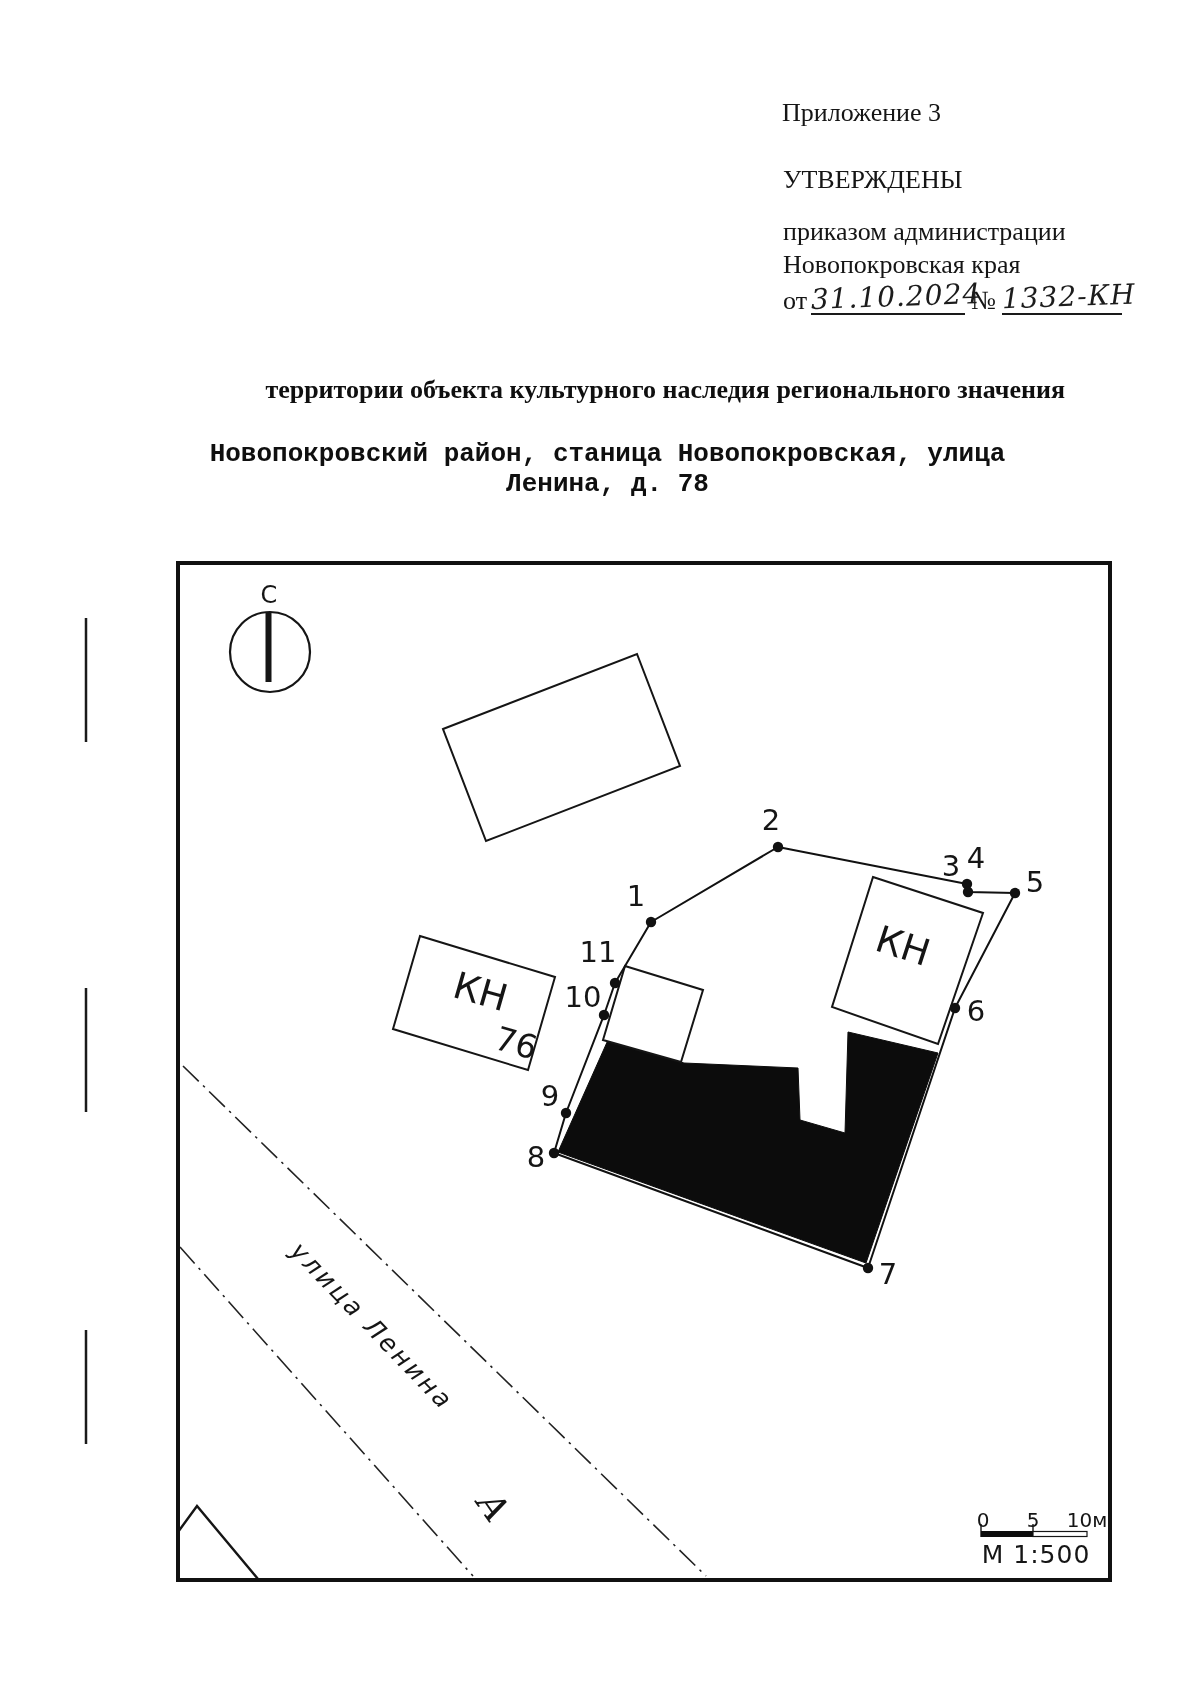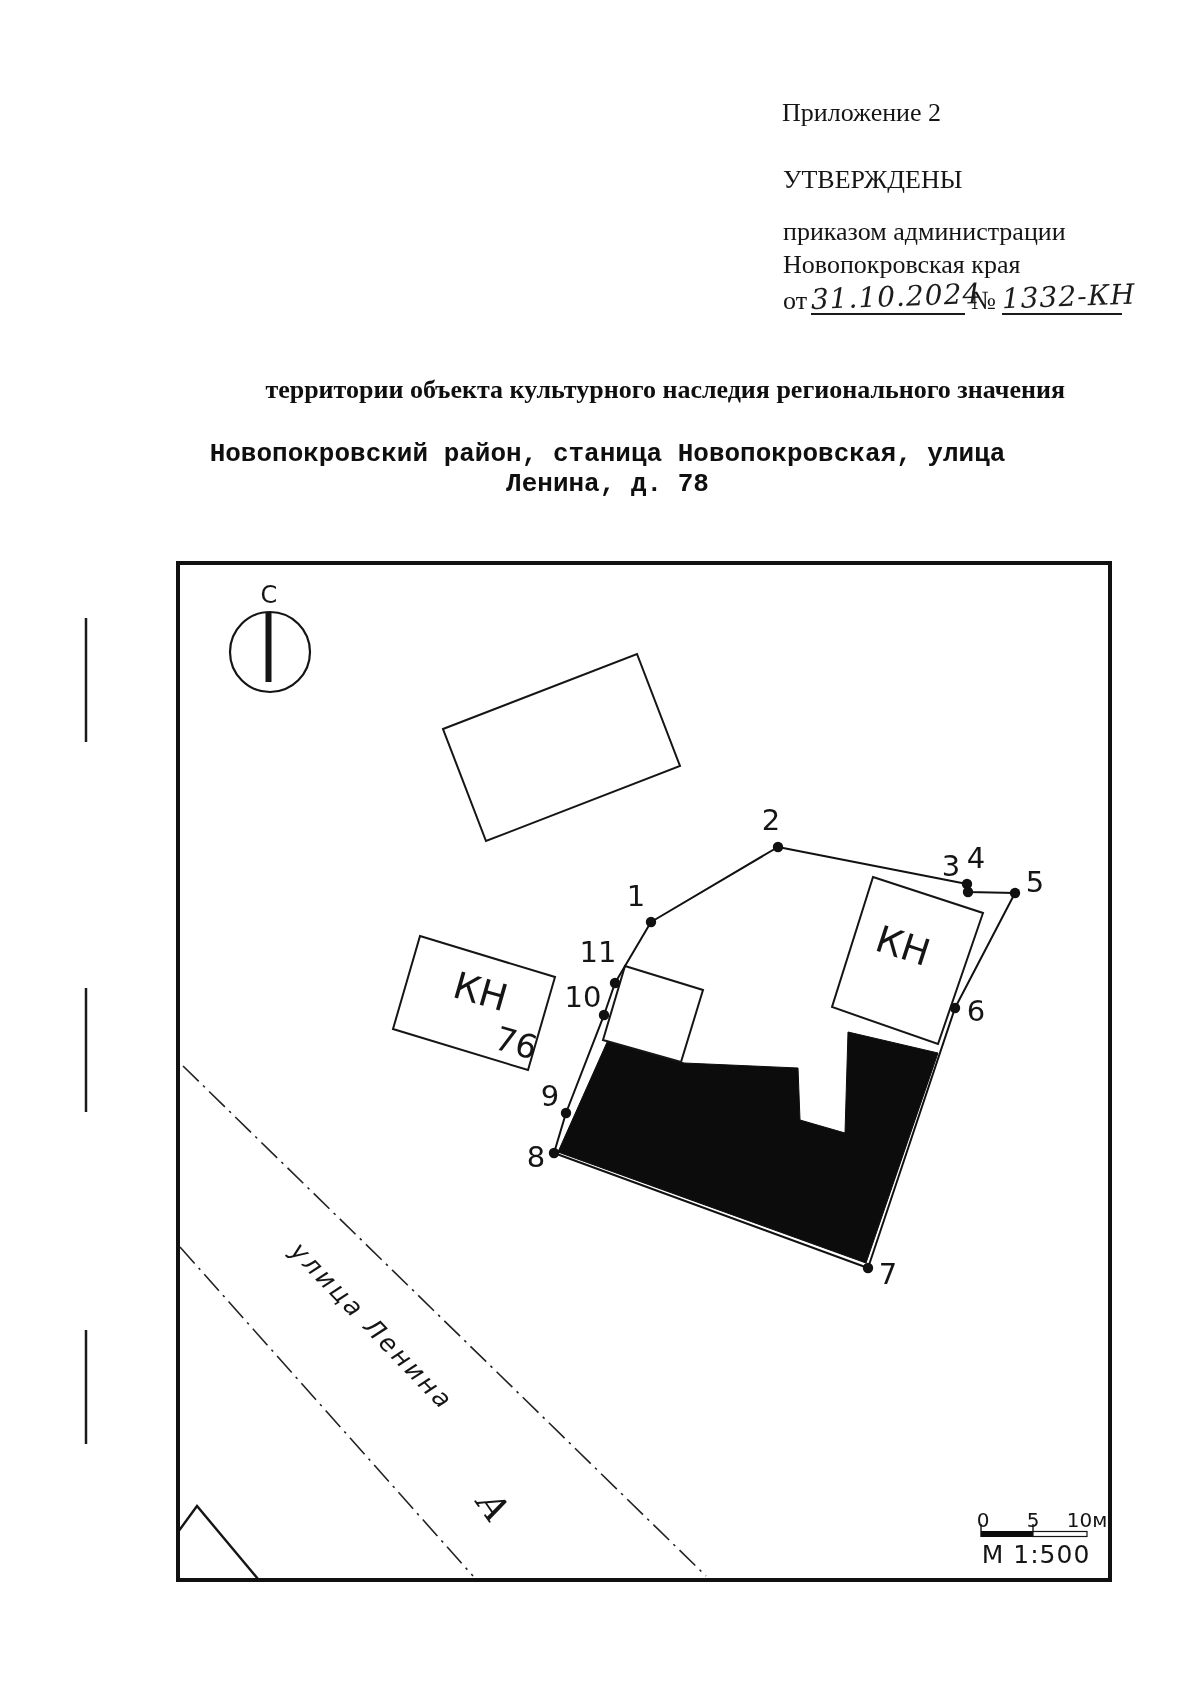--- a/index.html
+++ b/index.html
@@ -37,21 +37,21 @@
   .scale-text{font-family:"DejaVu Sans",sans-serif;font-size:25px;letter-spacing:1px;}
   .street-label{font-family:"DejaVu Sans",sans-serif;font-size:25px;font-style:italic;letter-spacing:3px;}
   .zone-label{font-family:"DejaVu Serif",serif;font-size:36px;font-style:italic;}
   .north-label{font-family:"DejaVu Sans",sans-serif;font-size:24px;}
 </style>
 </head>
 <body>
 
 <div class="page">
 
-  <div class="abs doc-text appendix">Приложение 2</div>
+  <div class="abs doc-text appendix">Приложение 3</div>
 
   <div class="abs doc-text approval-line" style="top:164px;">УТВЕРЖДЕНЫ</div>
   <div class="abs doc-text approval-line" style="top:216px;">приказом администрации</div>
   <div class="abs doc-text approval-line" style="top:249px;">Новопокровская края</div>
 
   <div class="abs doc-text from-line">
     <span>от</span><span class="hw-slot date"><span class="handwriting">31.10.2024</span></span><span>№</span><span class="hw-slot num"><span class="handwriting">1332-КН</span></span>
   </div>
 
   <div class="abs title-block title-l1">территории объекта культурного наследия регионального значения</div>

